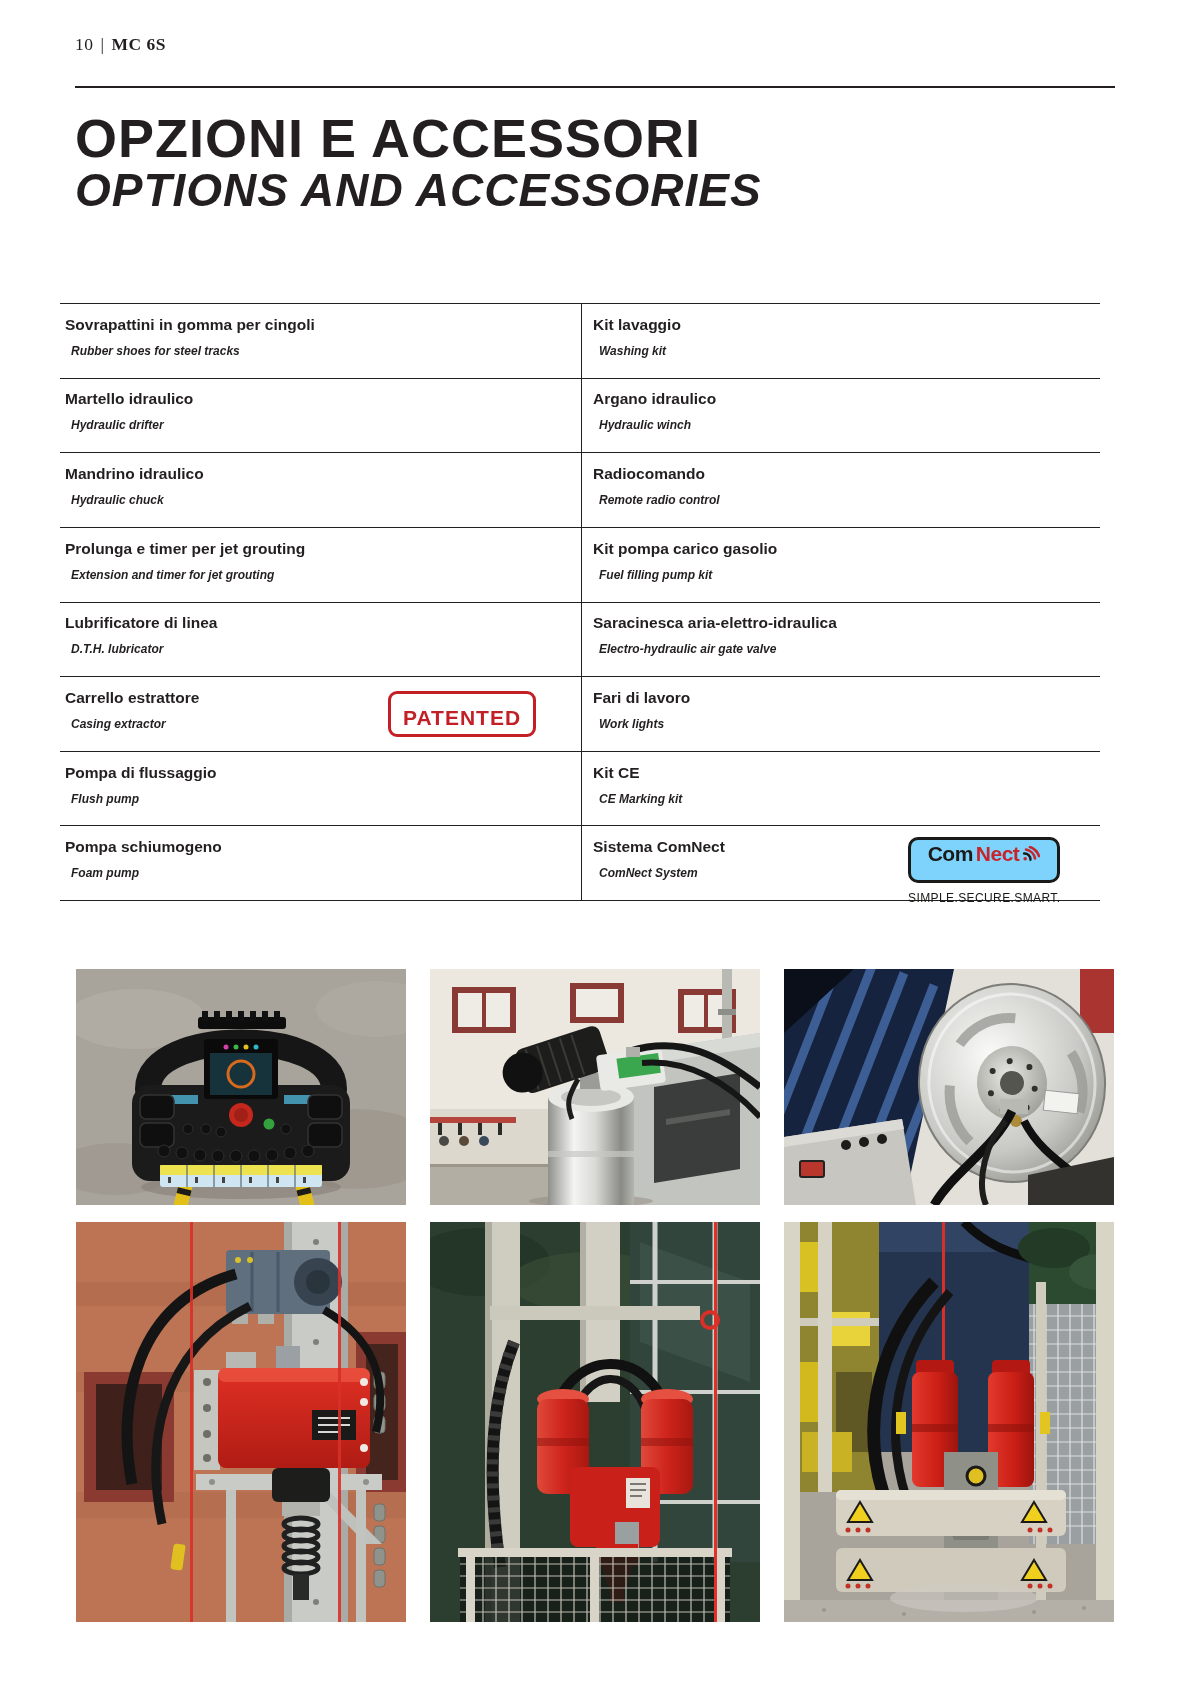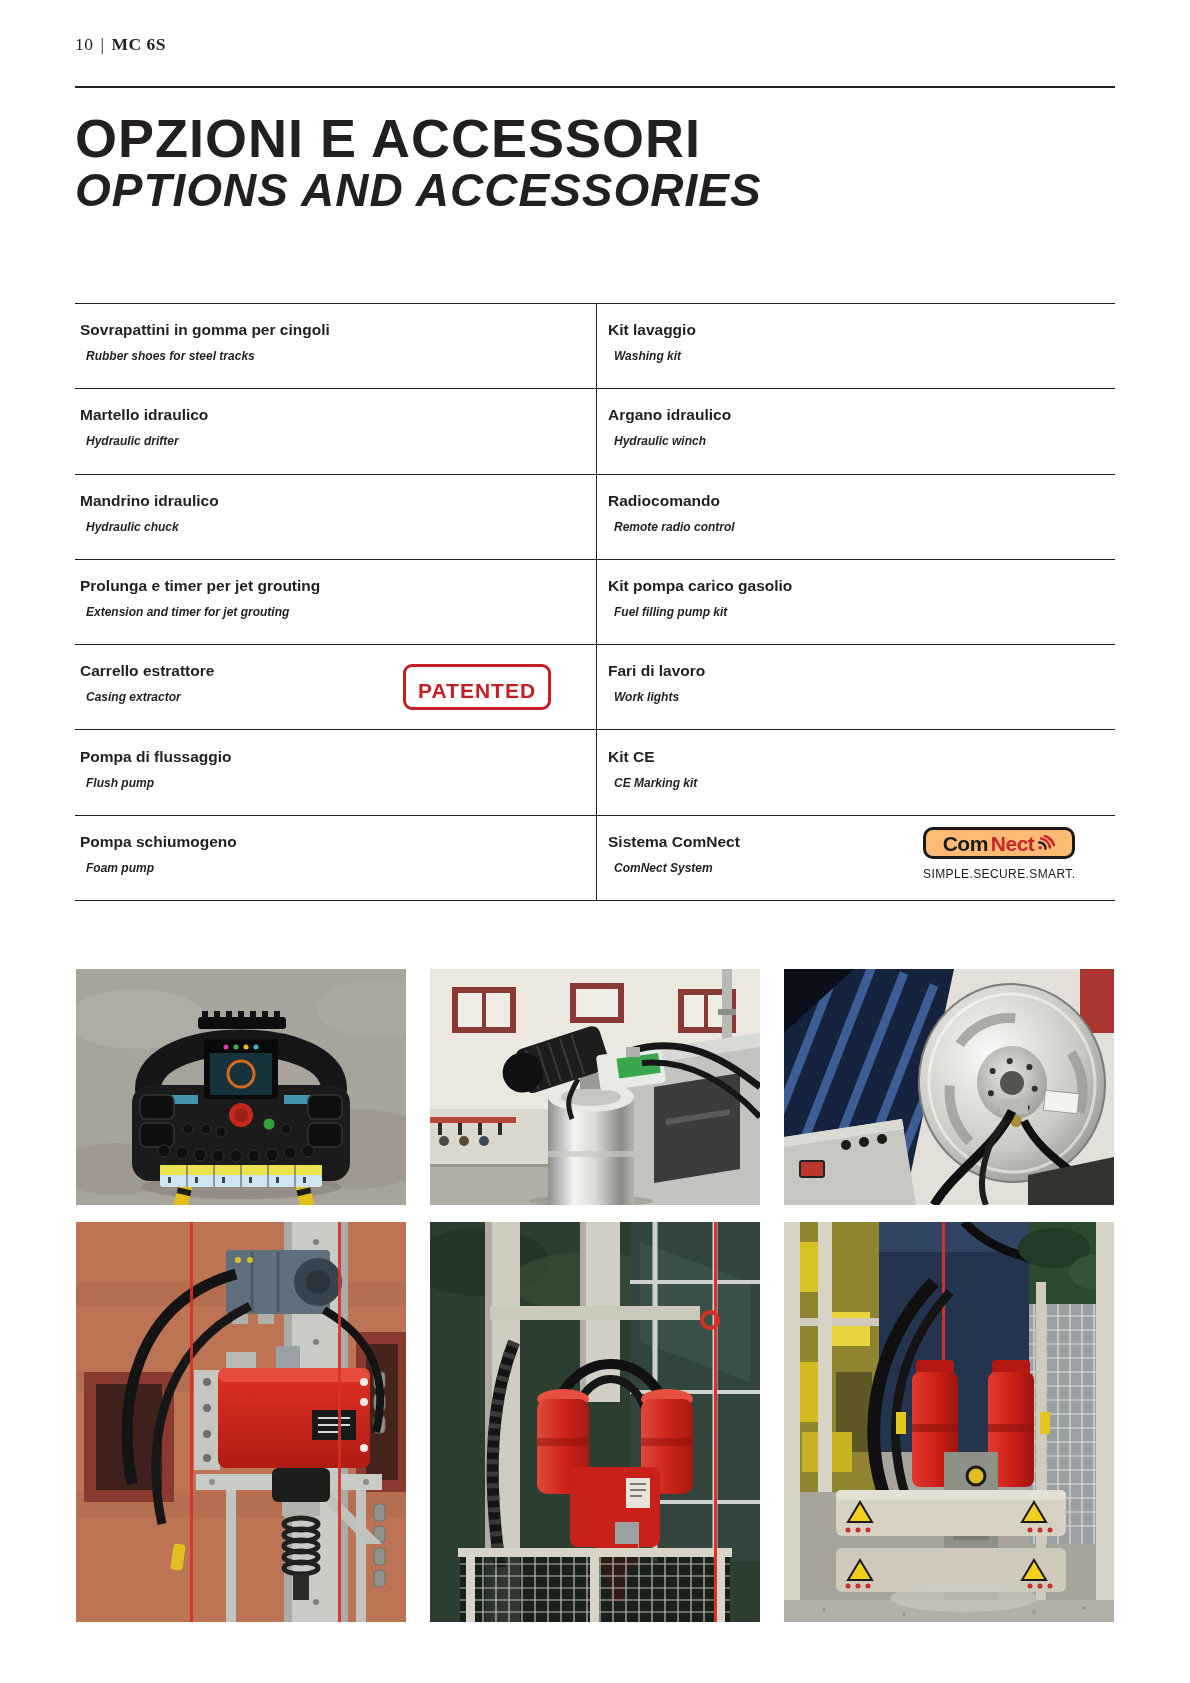--- a/index.html
+++ b/index.html
@@ -11,36 +11,36 @@
   .page-header{position:absolute;left:75px;top:34px;font-size:17.5px;letter-spacing:.5px;font-family:Liberation Serif, serif;}
   .page-num{font-weight:400;}
   .hdr-sep{font-weight:300;margin:0 7px;}
   .model{font-weight:800;}
   .rule{position:absolute;left:75px;top:86px;width:1040px;height:2px;background:#231f20;}
   
   .title{position:absolute;left:75px;top:112px;line-height:52px;}
   .title-it{font-weight:800;font-size:54px;letter-spacing:1px;}
   .title-en{font-weight:800;font-style:italic;font-size:46px;letter-spacing:1px;}
   
-  .options-table{position:absolute;left:75px;top:303px;width:1040px;height:597px;
+  .options-table{position:absolute;left:60px;top:303px;width:1040px;height:597px;
     display:flex;flex-direction:column;border-bottom:1.5px solid #231f20;}
   .trow{flex:1;display:flex;border-top:1.5px solid #231f20;}
   .tcell{position:relative;display:flex;flex-direction:column;justify-content:center;box-sizing:border-box;}
   .tcell.left{width:521px;padding-left:5px;}
   .tcell.right{flex:1;border-left:1.5px solid #231f20;padding-left:11px;}
   .opt-it{margin:0;font-weight:700;font-size:15.5px;line-height:20px;}
   .opt-en{margin:6px;font-weight:700;font-style:italic;font-size:12px;line-height:20px;}
   
   .patented{position:absolute;left:328px;top:50%;transform:translateY(-50%);
     border:3px solid #c32026;border-radius:9px;color:#c32026;font-weight:800;
     font-size:21px;letter-spacing:1px;padding:12px 12px 4px;background:#fff;white-space:nowrap;}
   
   .comnect{position:absolute;left:326px;top:11px;width:152px;text-align:center;}
-  .comnect-box{border:3px solid #1a1a18;border-radius:10px;background:#fdba74;
-    display:flex;align-items:center;justify-content:center;gap:3px;padding:2px 5px 0;}
+  .comnect-box{border:3px solid #1a1a18;border-radius:10px;background:#7dd3fc;
+    display:flex;align-items:center;justify-content:center;gap:3px;padding:2px 5px 14px;}
   .comnect-com{font-weight:800;font-size:21px;color:#1a1a18;letter-spacing:-.5px;}
   .comnect-nect{font-weight:700;font-size:21px;color:#c8242b;letter-spacing:-.5px;}
   .comnect-tagline{font-weight:400;font-size:12px;letter-spacing:.4px;margin-top:8px;color:#1a1a18;}
   
   .photo{position:absolute;margin:0;overflow:hidden;background:#d8d5cf;}
   .photo svg{display:block;width:100%;height:100%;}
   #ph1{left:76px;top:969px;width:330px;height:236px;}
   #ph2{left:430px;top:969px;width:330px;height:236px;}
   #ph3{left:784px;top:969px;width:330px;height:236px;}
   #ph4{left:76px;top:1222px;width:330px;height:400px;}
@@ -102,20 +102,30 @@
       <div class="tcell left">
         <p class="opt-it">Prolunga e timer per jet grouting</p>
         <p class="opt-en">Extension and timer for jet grouting</p>
       </div>
       <div class="tcell right">
         <p class="opt-it">Kit pompa carico gasolio</p>
         <p class="opt-en">Fuel filling pump kit</p>
       </div>
     </div>
 
+    <div class="trow">
+      <div class="tcell left">
+        <p class="opt-it">Lubrificatore di linea</p>
+        <p class="opt-en">D.T.H. lubricator</p>
+      </div>
+      <div class="tcell right">
+        <p class="opt-it">Saracinesca aria-elettro-idraulica</p>
+        <p class="opt-en">Electro-hydraulic air gate valve</p>
+      </div>
+    </div>
 
     <div class="trow">
       <div class="tcell left">
         <p class="opt-it">Carrello estrattore</p>
         <p class="opt-en">Casing extractor</p>
         <span class="patented">PATENTED</span>
       </div>
       <div class="tcell right">
         <p class="opt-it">Fari di lavoro</p>
         <p class="opt-en">Work lights</p>

